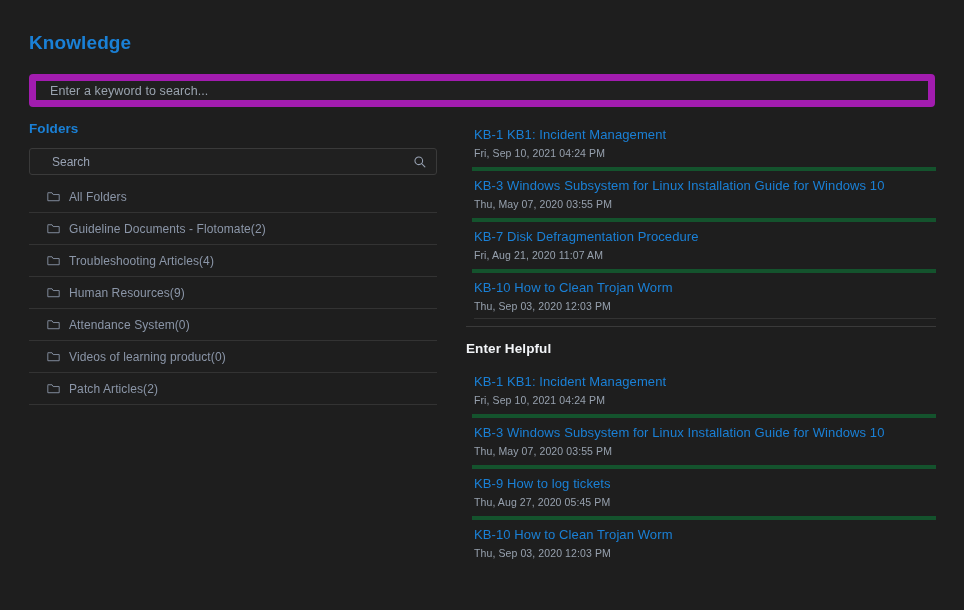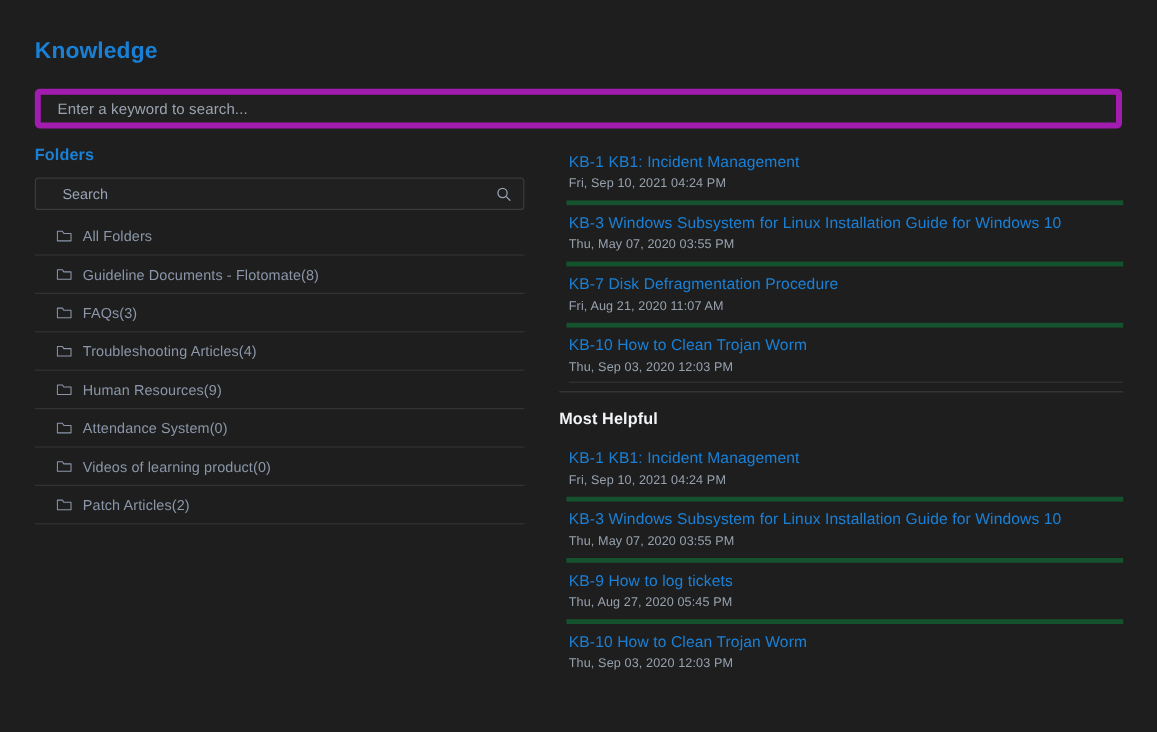--- a/index.html
+++ b/index.html
@@ -37,21 +37,21 @@
   }
 
   
   .keyword-search {
     position: absolute;
     left: 29px;
     top: 74px;
     width: 906px;
     height: 33px;
     background: #202020;
-    border: 5px solid #a21caf;
+    border: 7px solid #a21caf;
     border-radius: 4px;
     display: flex;
     align-items: center;
     padding: 0 12px;
   }
   .keyword-search input {
     width: 100%;
     background: transparent;
     border: none;
     outline: none;
@@ -226,29 +226,23 @@
         <svg class="folder-icon" viewBox="0 0 16 14">
           <path d="M1 3.2 V12.2 H15 V4.6 H7.6 L6.2 2.4 H1 Z" fill="none" stroke="#8b96a8" stroke-width="1.1" stroke-linejoin="round"></path>
         </svg>
         <span class="folder-label">All Folders</span>
       </div>
 
       <div class="folder-row">
         <svg class="folder-icon" viewBox="0 0 16 14">
           <path d="M1 3.2 V12.2 H15 V4.6 H7.6 L6.2 2.4 H1 Z" fill="none" stroke="#8b96a8" stroke-width="1.1" stroke-linejoin="round"></path>
         </svg>
-        <span class="folder-label">Guideline Documents - Flotomate(8)</span>
-      </div>
-
-      <div class="folder-row">
-        <svg class="folder-icon" viewBox="0 0 16 14">
-          <path d="M1 3.2 V12.2 H15 V4.6 H7.6 L6.2 2.4 H1 Z" fill="none" stroke="#8b96a8" stroke-width="1.1" stroke-linejoin="round"></path>
-        </svg>
-        <span class="folder-label">FAQs(3)</span>
-      </div>
+        <span class="folder-label">Guideline Documents - Flotomate(2)</span>
+      </div>
+
 
       <div class="folder-row">
         <svg class="folder-icon" viewBox="0 0 16 14">
           <path d="M1 3.2 V12.2 H15 V4.6 H7.6 L6.2 2.4 H1 Z" fill="none" stroke="#8b96a8" stroke-width="1.1" stroke-linejoin="round"></path>
         </svg>
         <span class="folder-label">Troubleshooting Articles(4)</span>
       </div>
 
       <div class="folder-row">
         <svg class="folder-icon" viewBox="0 0 16 14">
@@ -297,21 +291,21 @@
         <a class="article-title">KB-7 Disk Defragmentation Procedure</a>
         <span class="article-date">Fri, Aug 21, 2020 11:07 AM</span>
       </div>
       <div class="article-row">
         <a class="article-title">KB-10 How to Clean Trojan Worm</a>
         <span class="article-date">Thu, Sep 03, 2020 12:03 PM</span>
         <div class="list-tail-gap" style="border-bottom:1px solid #333333;"></div>
       </div>
     </div>
 
-    <div class="section-heading-white">Most Helpful</div>
+    <div class="section-heading-white">Enter Helpful</div>
 
     <div class="article-list" style="border-bottom:none;">
       <div class="article-row">
         <a class="article-title">KB-1 KB1: Incident Management</a>
         <span class="article-date">Fri, Sep 10, 2021 04:24 PM</span>
       </div>
       <div class="article-row">
         <a class="article-title">KB-3 Windows Subsystem for Linux Installation Guide for Windows 10</a>
         <span class="article-date">Thu, May 07, 2020 03:55 PM</span>
       </div>

